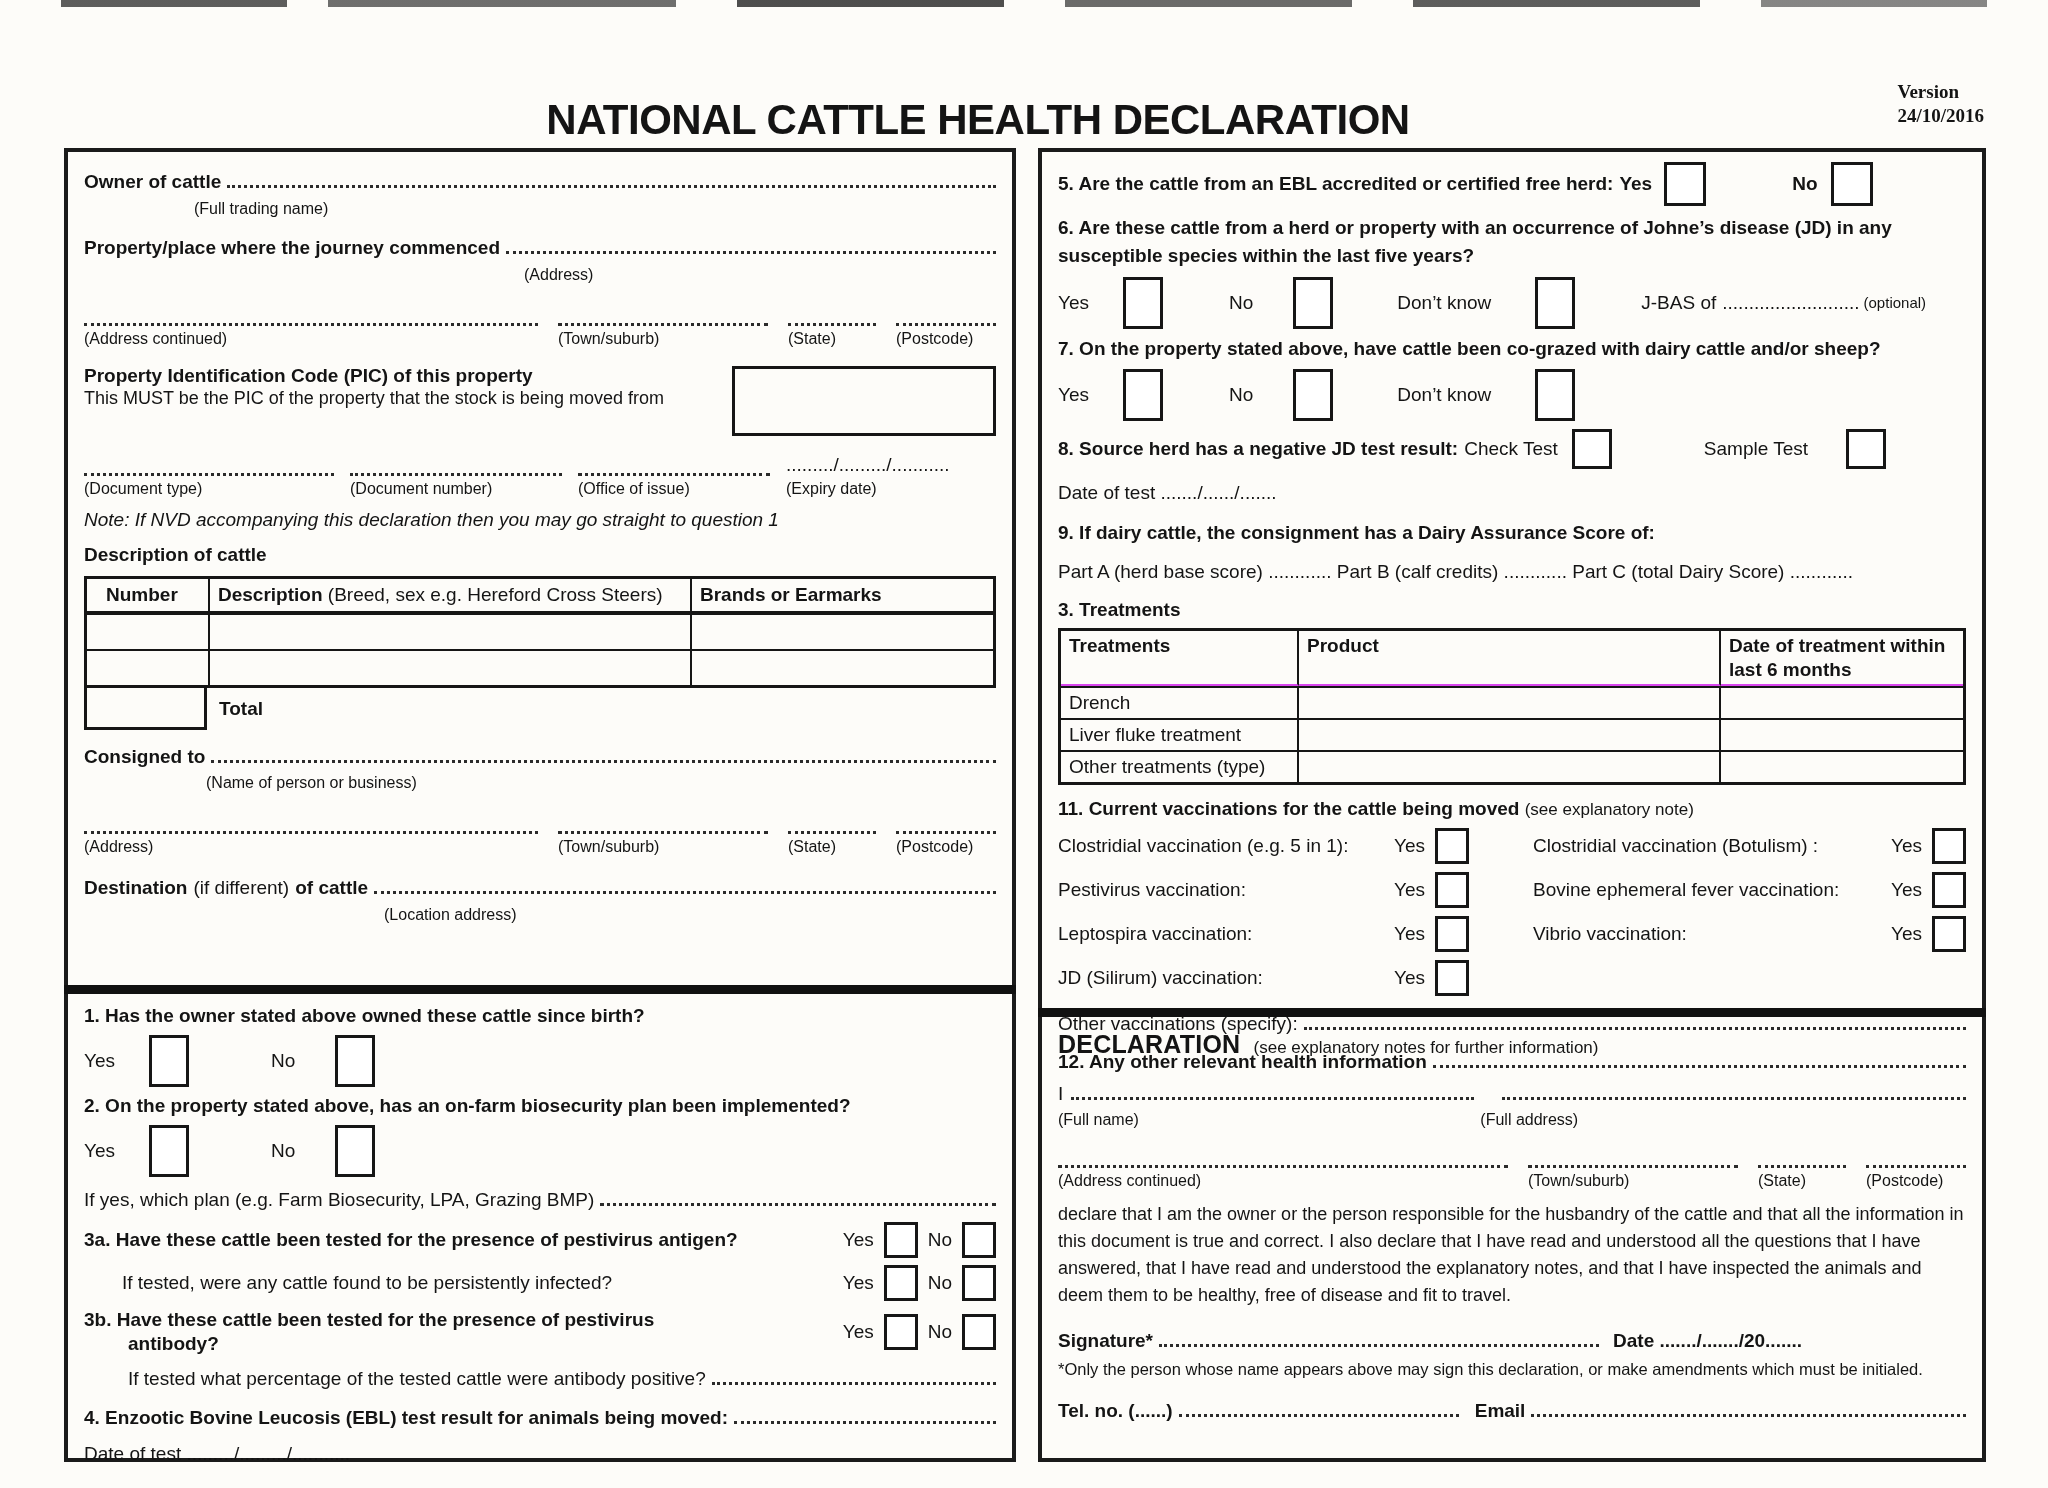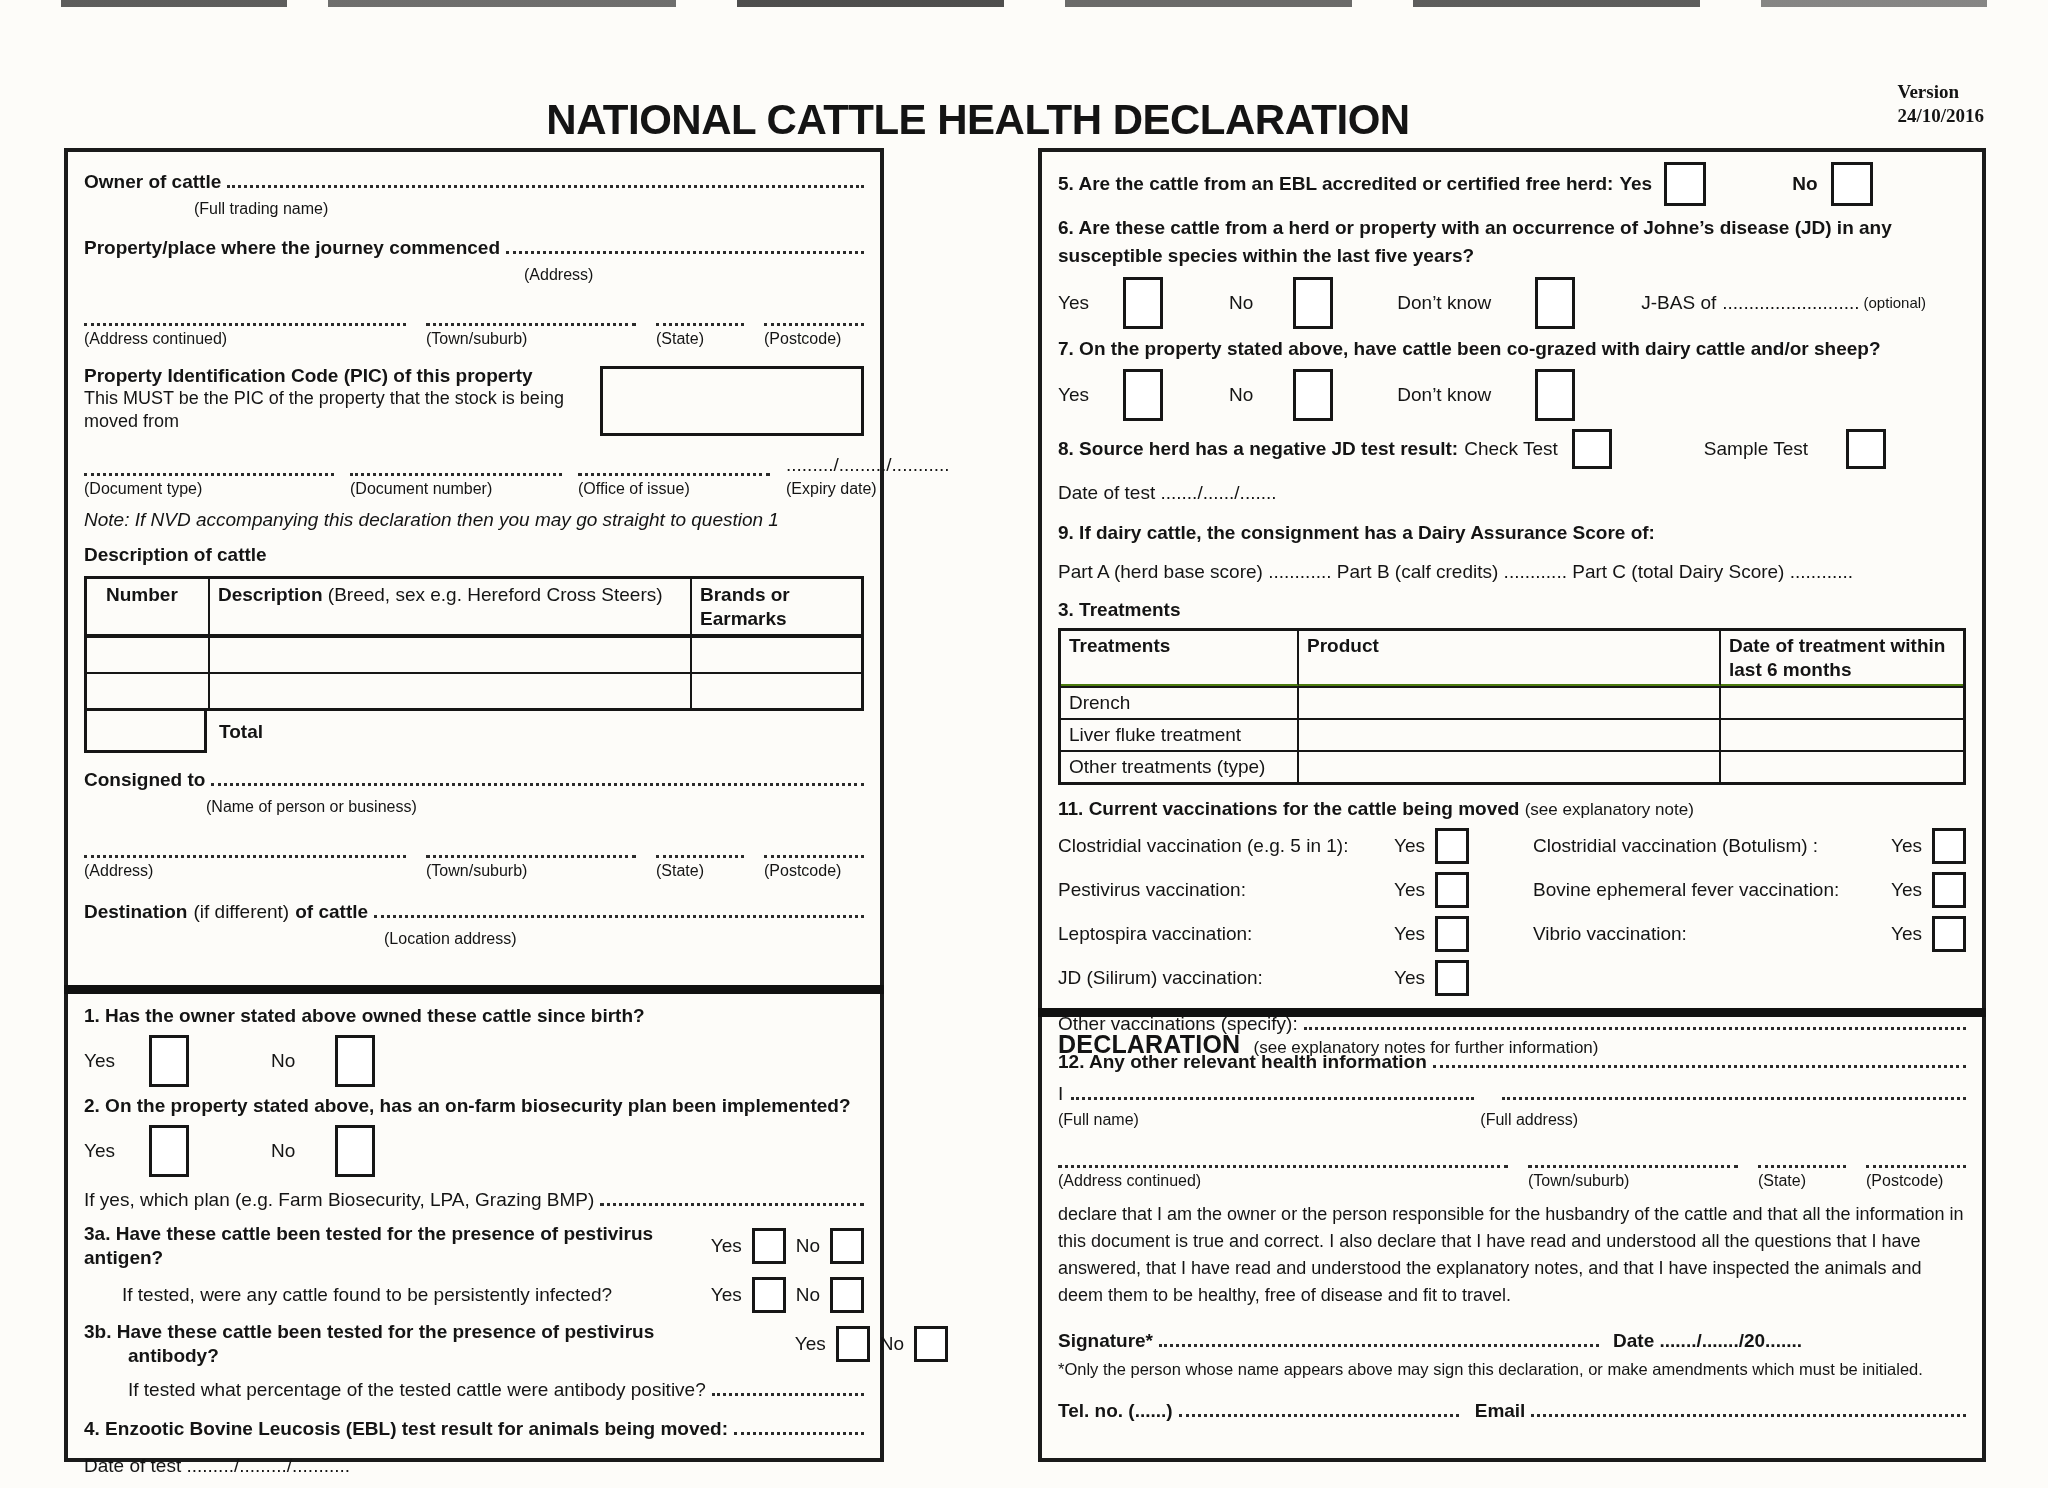--- a/index.html
+++ b/index.html
@@ -33,21 +33,21 @@
     font-size:42px;font-weight:bold;letter-spacing:-.5px;white-space:nowrap;
   }
   .version{
     position:absolute;top:80px;right:64px;
     font-family:"Liberation Serif",serif;
     font-weight:bold;font-size:19px;line-height:1.25;text-align:left;
   }
   .panel{
     position:absolute;border:4px solid #1b1b1b;background:transparent;box-sizing:border-box;
   }
-  #left-panel{left:64px;top:148px;width:820px;height:1314px;}
+  #left-panel{left:64px;top:148px;width:952px;height:1314px;}
   #right-panel{left:1038px;top:148px;width:948px;height:1314px;}
   .thick-divider{position:absolute;left:-4px;right:-4px;height:9px;background:#111;}
   #left-panel .thick-divider{top:833px;}
   #right-panel .thick-divider{top:856px;}
   .sect{position:absolute;left:0;right:0;box-sizing:border-box;padding:14px 16px;display:flex;flex-direction:column;}
   #lp-top{top:0;height:833px;gap:9px;}
   #lp-bottom{top:842px;bottom:0;gap:7px;padding-top:10px;}
   #rp-top{top:0;height:856px;gap:8px;padding-top:10px;}
   #rp-bottom{top:865px;bottom:0;gap:8px;padding-top:12px;}
   .row{display:flex;align-items:baseline;}
@@ -73,21 +73,21 @@
   .c-num{width:123px;flex:none;padding-left:19px;}
   .c-desc{width:482px;flex:none;}
   .c-brand{flex:1;}
   .total-row{display:flex;align-items:center;}
   .total-cell{width:123px;height:42px;border:3px solid #161616;border-top:none;box-sizing:border-box;}
   
   .ttable{border:3px solid #161616;}
   .ttr{display:flex;}
   .ttd{border-right:2px solid #161616;box-sizing:border-box;padding:3px 8px;}
   .ttd:last-child{border-right:none;}
-  .tth{border-bottom:2px solid #4d7c0f;}
+  .tth{border-bottom:2px solid #d946ef;}
   .ttr + .ttr .ttd{border-top:2px solid #161616;}
   .t-name{width:238px;flex:none;}
   .t-prod{width:422px;flex:none;}
   .t-date{flex:1;}
   .ynbig{display:flex;align-items:center;gap:0;height:54px;}
   .ynright{display:flex;align-items:center;justify-content:flex-end;gap:10px;width:200px;flex:none;}
   .qflex{display:flex;align-items:center;}
   .vrow{display:flex;align-items:center;}
   .vlab-l{width:336px;flex:none;}
   .vlab-r{flex:none;}

